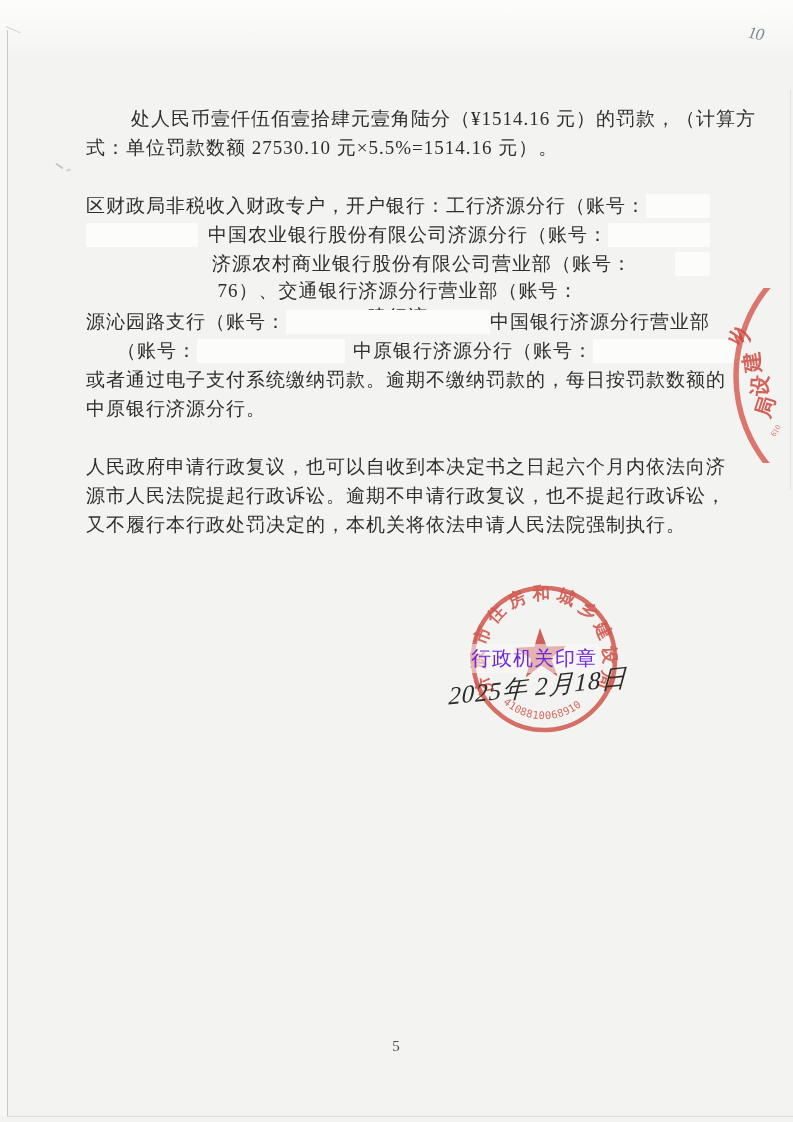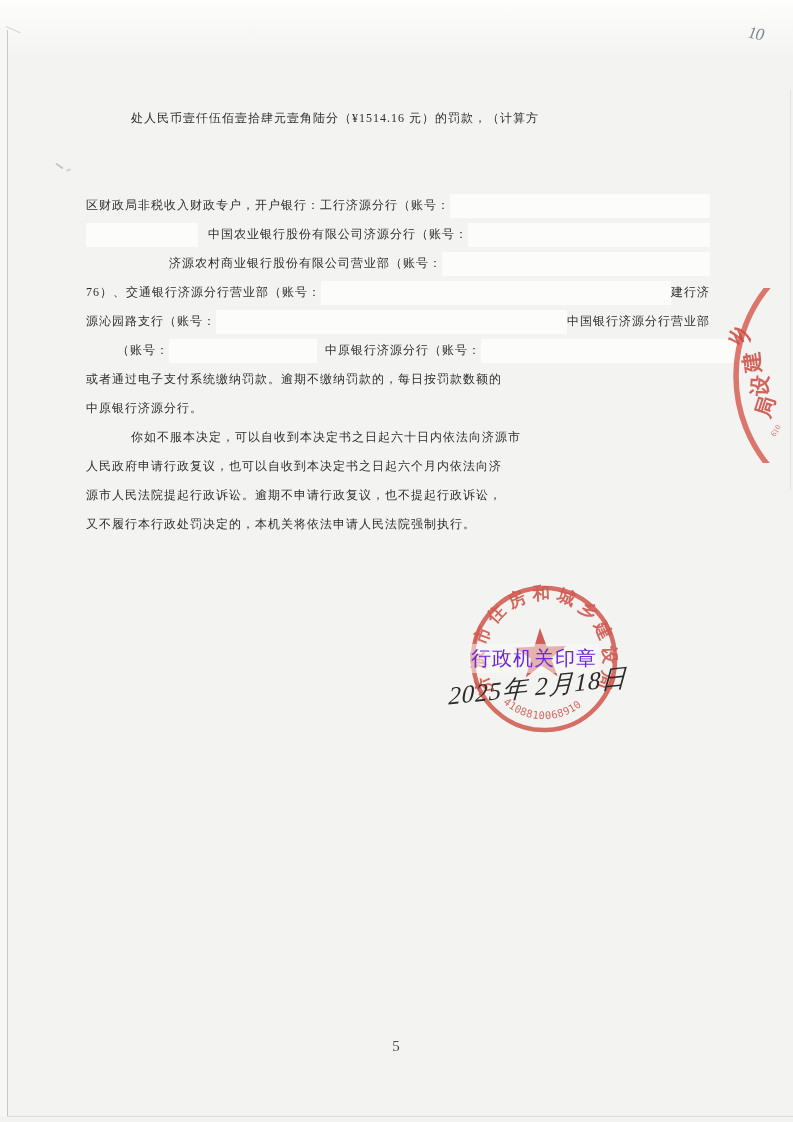--- a/index.html
+++ b/index.html
@@ -23,21 +23,21 @@
 
   
   .pen-mark{position:absolute;left:55px;top:165px;width:9px;height:2px;background:#9aa0a8;
     opacity:.55;border-radius:2px;transform:rotate(35deg);}
   .pen-mark2{position:absolute;left:66px;top:169px;width:5px;height:2px;background:#a8adb4;
     opacity:.45;border-radius:2px;transform:rotate(-20deg);}
 
   
   #doc-lines{position:absolute;left:0;top:0;width:793px;height:560px;}
   .line{position:absolute;left:86px;width:624px;height:29px;display:flex;align-items:center;
-    white-space:pre;color:#2f2e2b;font-size:12px;letter-spacing:1px;}
+    white-space:pre;color:#2f2e2b;font-size:19px;letter-spacing:1px;}
   .seg{flex:0 0 auto;}
   .redact{flex:0 0 auto;height:24px;background:#fcfcfa;border-radius:1px;}
   .redact.grow{flex:1 1 auto;min-width:20px;}
   .gap{flex:0 0 auto;height:1px;}
 
   
   .seal-svg{position:absolute;left:456px;top:571px;transform:rotate(-2deg);opacity:.9;}
   .seal-label{position:absolute;left:469px;top:644px;z-index:3;
     font-size:20px;letter-spacing:1px;color:#6d28d9;
     background:rgba(248,248,246,.55);padding:1px 2px;}
@@ -63,29 +63,30 @@
   <div class="edge-right"></div>
   <div class="corner-cut"></div>
 
   <div class="hand-num">10</div>
 
   <div class="pen-mark"></div>
   <div class="pen-mark2"></div>
 
   <div id="doc-lines">
       <div class="line" style="top: 104px;"><span class="gap" style="width: 45px;"></span><span class="seg">处人民币壹仟伍佰壹拾肆元壹角陆分（¥1514.16 元）的罚款，（计算方</span></div>
+      <div class="line" style="top: 133px;"><span class="seg">式：单位罚款数额 27530.10 元×5.5%=1514.16 元）。</span></div>
       <div class="line" style="top: 191px; font-family: Liberation Mono, monospace;"><span class="seg">区财政局非税收入财政专户，开户银行：工行济源分行（账号：</span><span class="redact grow"></span></div>
       <div class="line" style="top: 220px;"><span class="redact" style="width: 112px;"></span><span class="gap" style="width: 10px;"></span><span class="seg">中国农业银行股份有限公司济源分行（账号：</span><span class="redact grow"></span></div>
-      <div class="line" style="top: 249px;"><span class="gap" style="width: 83px;"></span><span class="seg">济源农村商业银行股份有限公司营业部（账号：</span><span class="redact grow"></span></div>
-      <div class="line" style="top: 278px;"><span class="seg">76）、交通银行济源分行营业部（账号：</span><span class="redact grow"></span><span class="seg">建行济</span></div>
+      <div class="line" style="top: 249px; gap: 43px;"><span class="gap" style="width: 83px;"></span><span class="seg">济源农村商业银行股份有限公司营业部（账号：</span><span class="redact grow"></span></div>
+      <div class="line" style="top: 278px; flex-direction: column;"><span class="seg">76）、交通银行济源分行营业部（账号：</span><span class="redact grow"></span><span class="seg">建行济</span></div>
       <div class="line" style="top: 307px;"><span class="seg">源沁园路支行（账号：</span><span class="redact grow"></span><span class="seg">中国银行济源分行营业部</span></div>
       <div class="line" style="top: 336px; margin-left: 31px;"><span class="seg">（账号：</span><span class="redact" style="width: 148px;"></span><span class="gap" style="width: 8px;"></span><span class="seg">中原银行济源分行（账号：</span><span class="redact grow"></span></div>
       <div class="line" style="top: 365px;"><span class="seg">或者通过电子支付系统缴纳罚款。逾期不缴纳罚款的，每日按罚款数额的</span></div>
       <div class="line" style="top: 394px;"><span class="seg">中原银行济源分行。</span></div>
-      <div class="line" style="top: 423px;"><span class="gap" style="width: 45px;"></span><span class="seg">你如不服本决定，可以自收到本决定书之日起六十日内依法向济源市</span></div>
+      <div class="line" style="top: 423px;"><span class="gap" style="width: 45px;"></span></div>
       <div class="line" style="top: 452px;"><span class="seg">人民政府申请行政复议，也可以自收到本决定书之日起六个月内依法向济</span></div>
       <div class="line" style="top: 510px;"><span class="seg">又不履行本行政处罚决定的，本机关将依法申请人民法院强制执行。</span></div>
       <div class="line" style="top: 481px;"><span class="seg">源市人民法院提起行政诉讼。逾期不申请行政复议，也不提起行政诉讼，</span></div>
     </div>
 
   <svg class="seal-svg" width="176" height="176" viewBox="-88 -88 176 176">
     <defs>
       <path id="arcTop" d="M -52 30 A 60 60 0 1 1 52 30" fill="none"></path>
       <path id="arcBottom" d="M -44 41 A 60 60 0 0 0 44 41" fill="none"></path>
     </defs>

